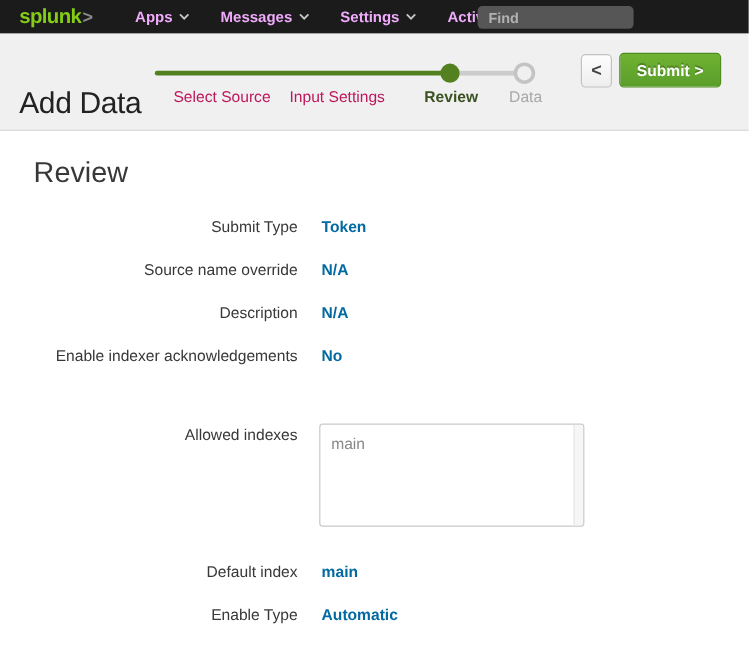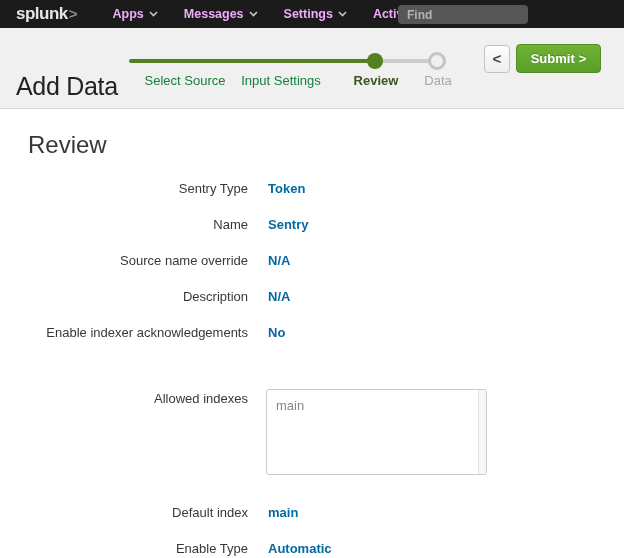--- a/index.html
+++ b/index.html
@@ -11,21 +11,21 @@
     overflow: hidden;
   }
 
   
   .topbar {
     position: absolute; left: 0; top: 0; width: 624px; height: 28px;
     background: #1b1b1b;
     display: flex; align-items: center;
   }
   .logo { margin-left: 16px; display: flex; align-items: baseline; }
-  .logo-text { color: #e5e5e5; font-weight: bold; font-size: 17px; letter-spacing: -0.5px; }
+  .logo-text { color: #84cc16; font-weight: bold; font-size: 17px; letter-spacing: -0.5px; }
   .logo-caret { color: #8a8a8a; font-weight: bold; font-size: 15px; margin-left: 1px; }
   .menu { display: flex; align-items: center; margin-left: 22px; }
   .menu-item {
     color: #f0abfc; font-size: 12.5px; font-weight: bold;
     padding: 0 13px; display: flex; align-items: center; cursor: pointer;
     height: 28px;
   }
   .menu-item svg { margin-left: 5px; }
   .find-input {
     position: absolute; left: 398px; top: 5px; width: 130px; height: 19px;
@@ -57,21 +57,21 @@
     background: #538120; border-radius: 50%;
   }
   .prog-circle-upcoming {
     position: absolute; left: 428px; top: 24px; width: 18px; height: 18px;
     background: #f0f0f0; border: 3px solid #c4c4c4; border-radius: 50%;
   }
   .step-label {
     position: absolute; top: 45px; transform: translateX(-50%);
     font-size: 13px; white-space: nowrap;
   }
-  .step-complete { color: #15803d; }
+  .step-complete { color: #be185d; }
   .step-current  { color: #3b5322; font-weight: bold; }
   .step-upcoming { color: #a8a8a8; }
   .step-0 { left: 185px; }
   .step-1 { left: 281px; }
   .step-2 { left: 376px; }
   .step-3 { left: 438px; }
 
   .back-button {
     position: absolute; left: 484px; top: 17px; width: 26px; height: 28px;
     background: linear-gradient(#fdfdfd, #eeeeee);
@@ -180,28 +180,24 @@
     <span>&gt;</span>
   </button>
 </div>
 
 <div class="content">
   <h2 class="review-heading">Review</h2>
 
   <div class="rows">
 
     <div class="form-row">
-      <div class="row-label">Sentry Type</div>
+      <div class="row-label">Submit Type</div>
       <div class="row-value">Token</div>
     </div>
 
-    <div class="form-row">
-      <div class="row-label">Name</div>
-      <div class="row-value">Sentry</div>
-    </div>
 
     <div class="form-row">
       <div class="row-label">Source name override</div>
       <div class="row-value">N/A</div>
     </div>
 
     <div class="form-row">
       <div class="row-label">Description</div>
       <div class="row-value">N/A</div>
     </div>

